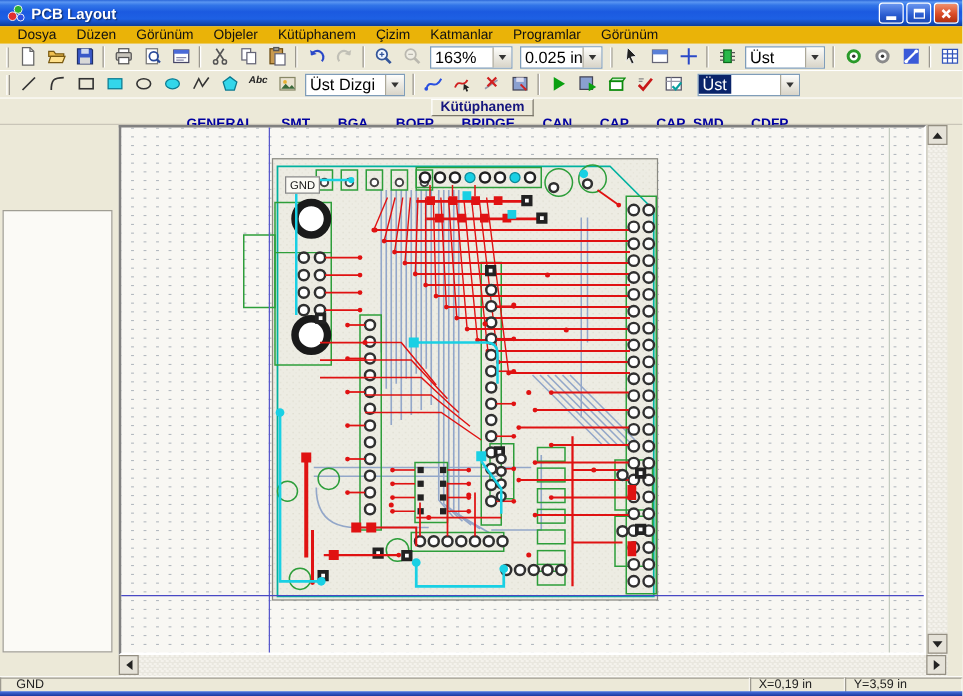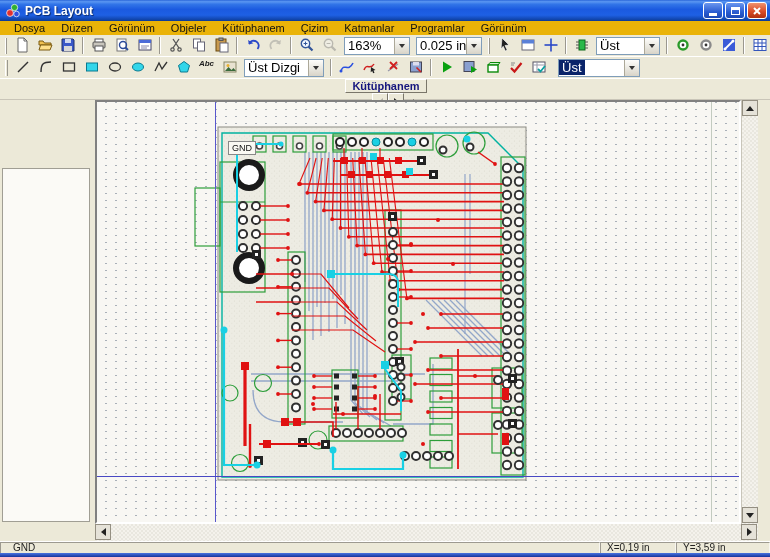--- a/index.html
+++ b/index.html
@@ -406,20 +406,31 @@
     <span class="val hl" style="flex:none">Üst</span>
     <span class="val"></span>
     <span class="drop">
         <span class="darr"></span>
       </span>
   </div>
 </div>
 
 <div class="libbar">
   <div class="libbtn">Kütüphanem</div>
+  <div class="libtabs">
+    <span class="libtab">GENERAL</span>
+    <span class="libtab">SMT</span>
+    <span class="libtab">BGA</span>
+    <span class="libtab">BQFP</span>
+    <span class="libtab">BRIDGE</span>
+    <span class="libtab">CAN</span>
+    <span class="libtab">CAP</span>
+    <span class="libtab">CAP_SMD</span>
+    <span class="libtab">CDFP</span>
+  </div>
   <div class="tabnav">
     <div class="tabnav-btn">
         <span class="tri-l"></span>
       </div>
     <div class="tabnav-btn">
         <span class="tri-r"></span>
       </div>
     <span class="corner-tri"></span>
   </div>
 </div>

